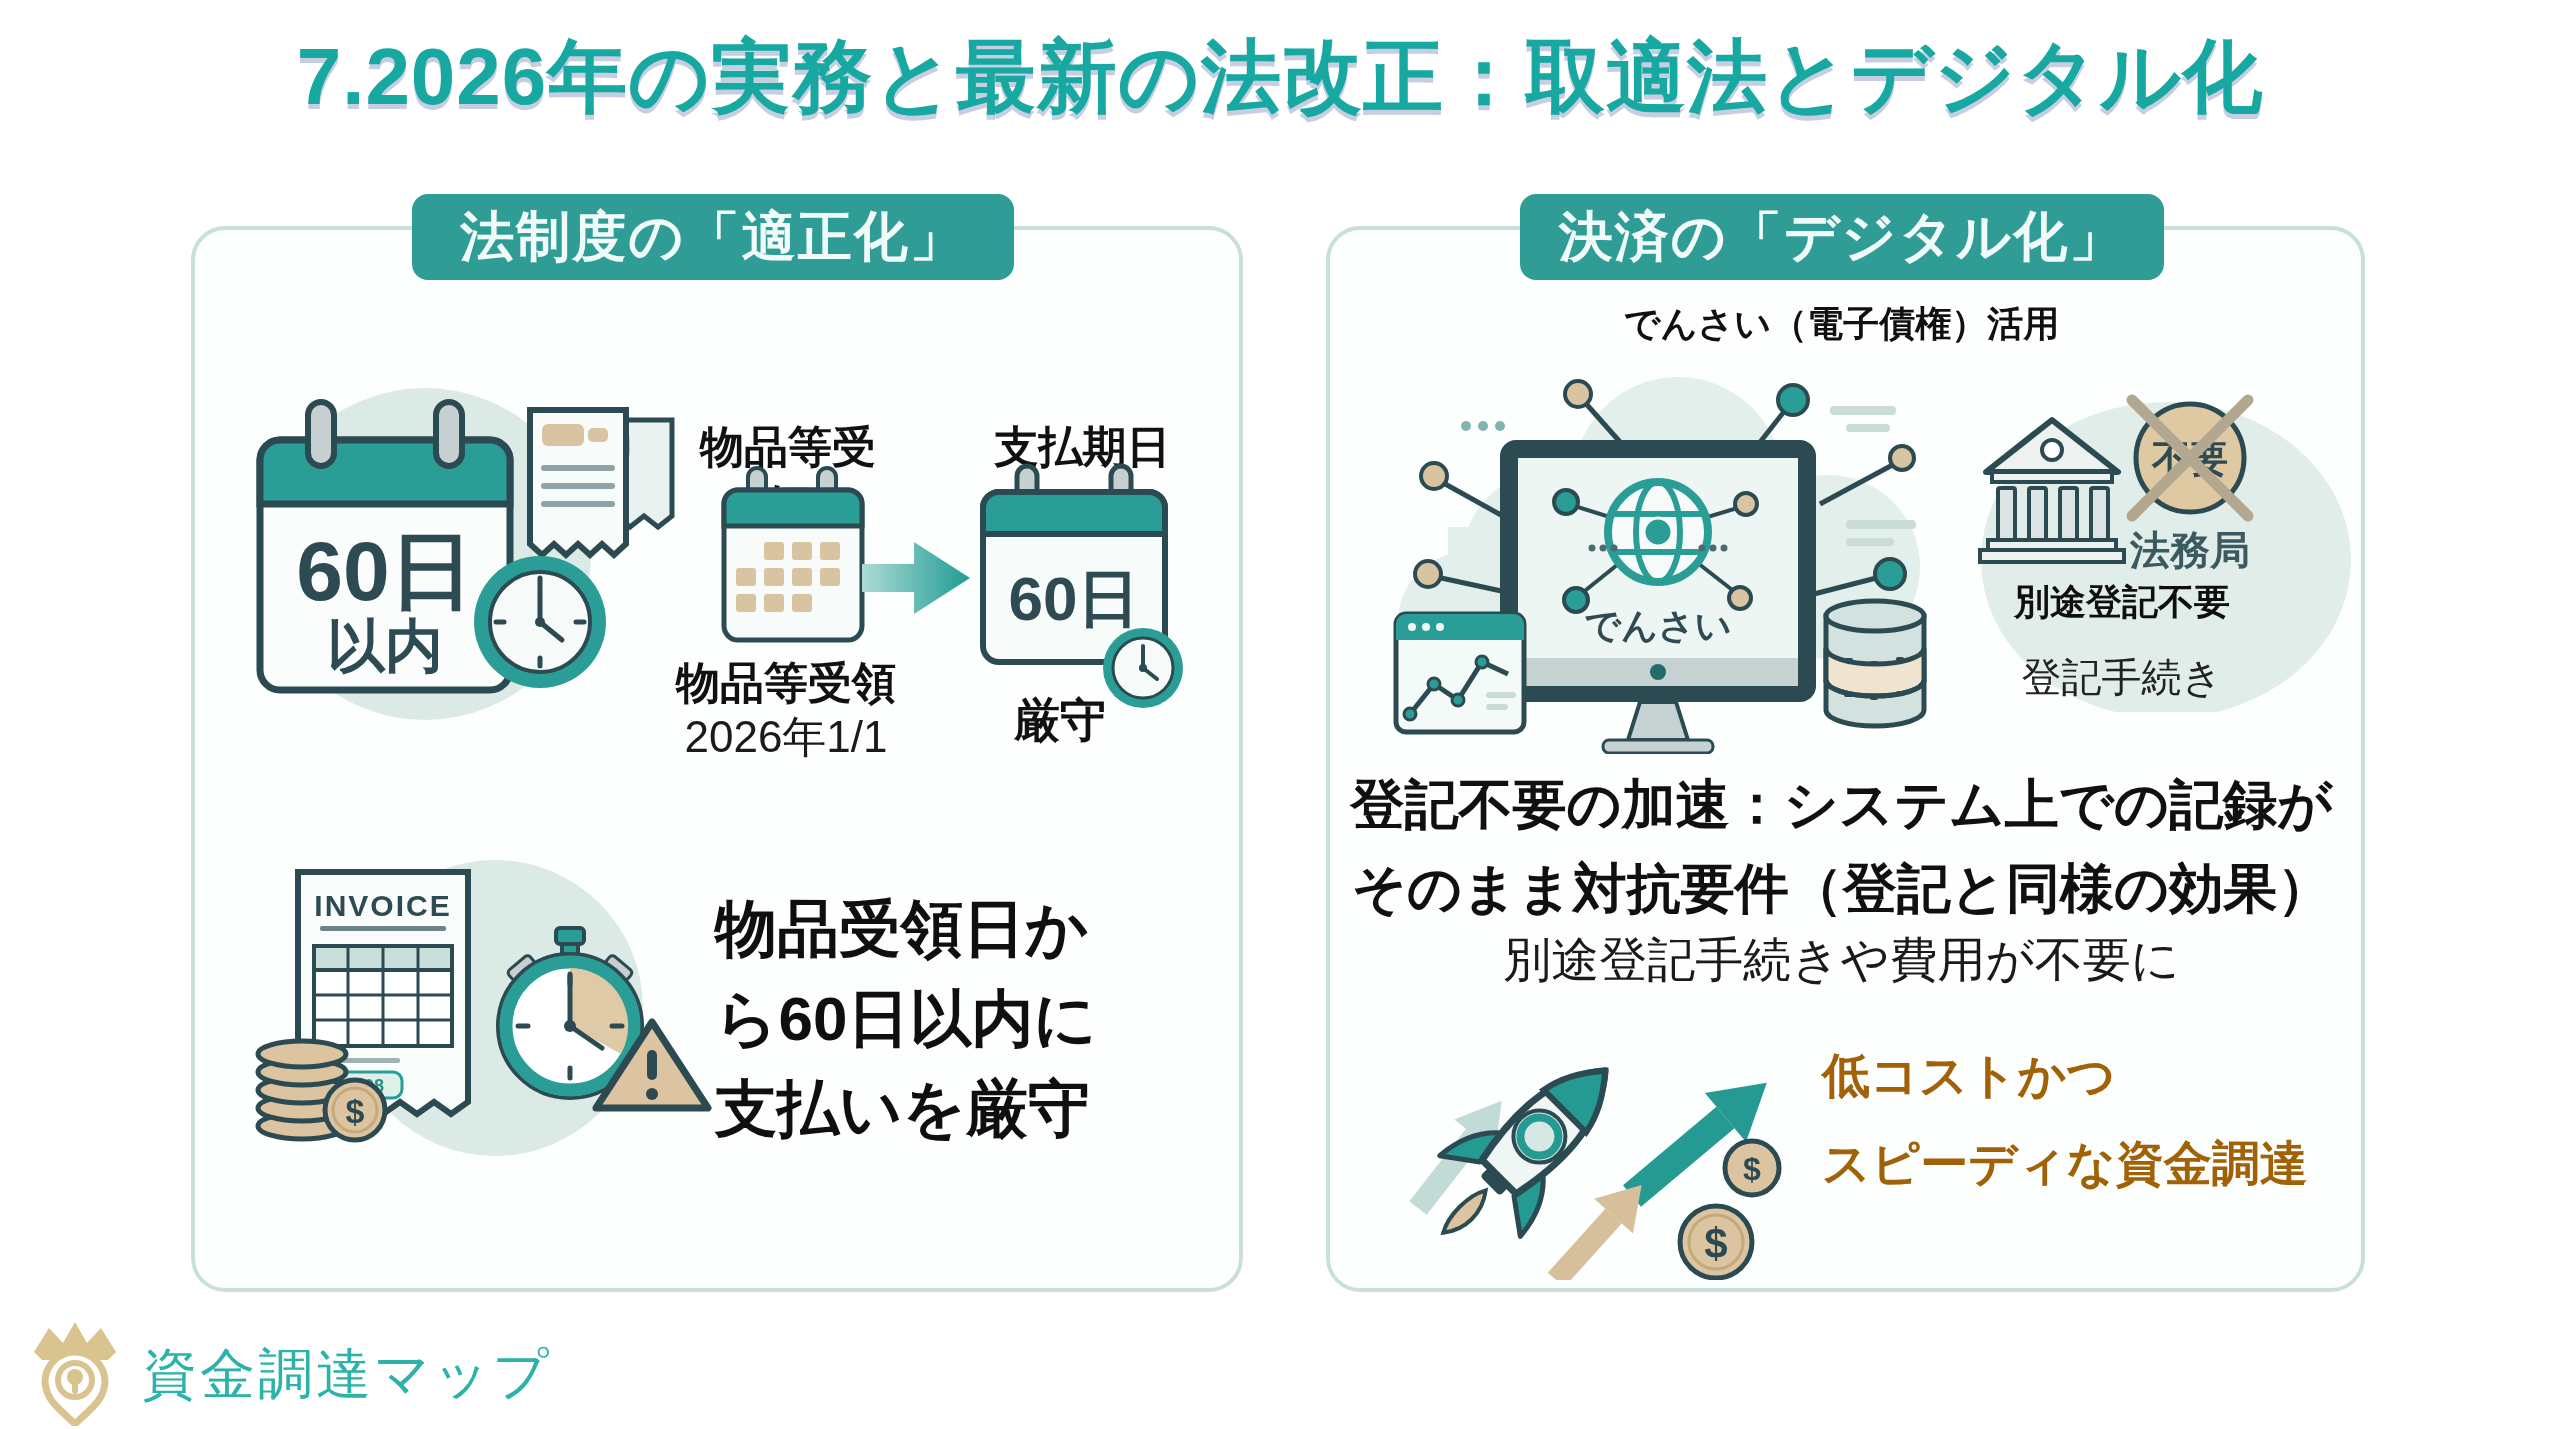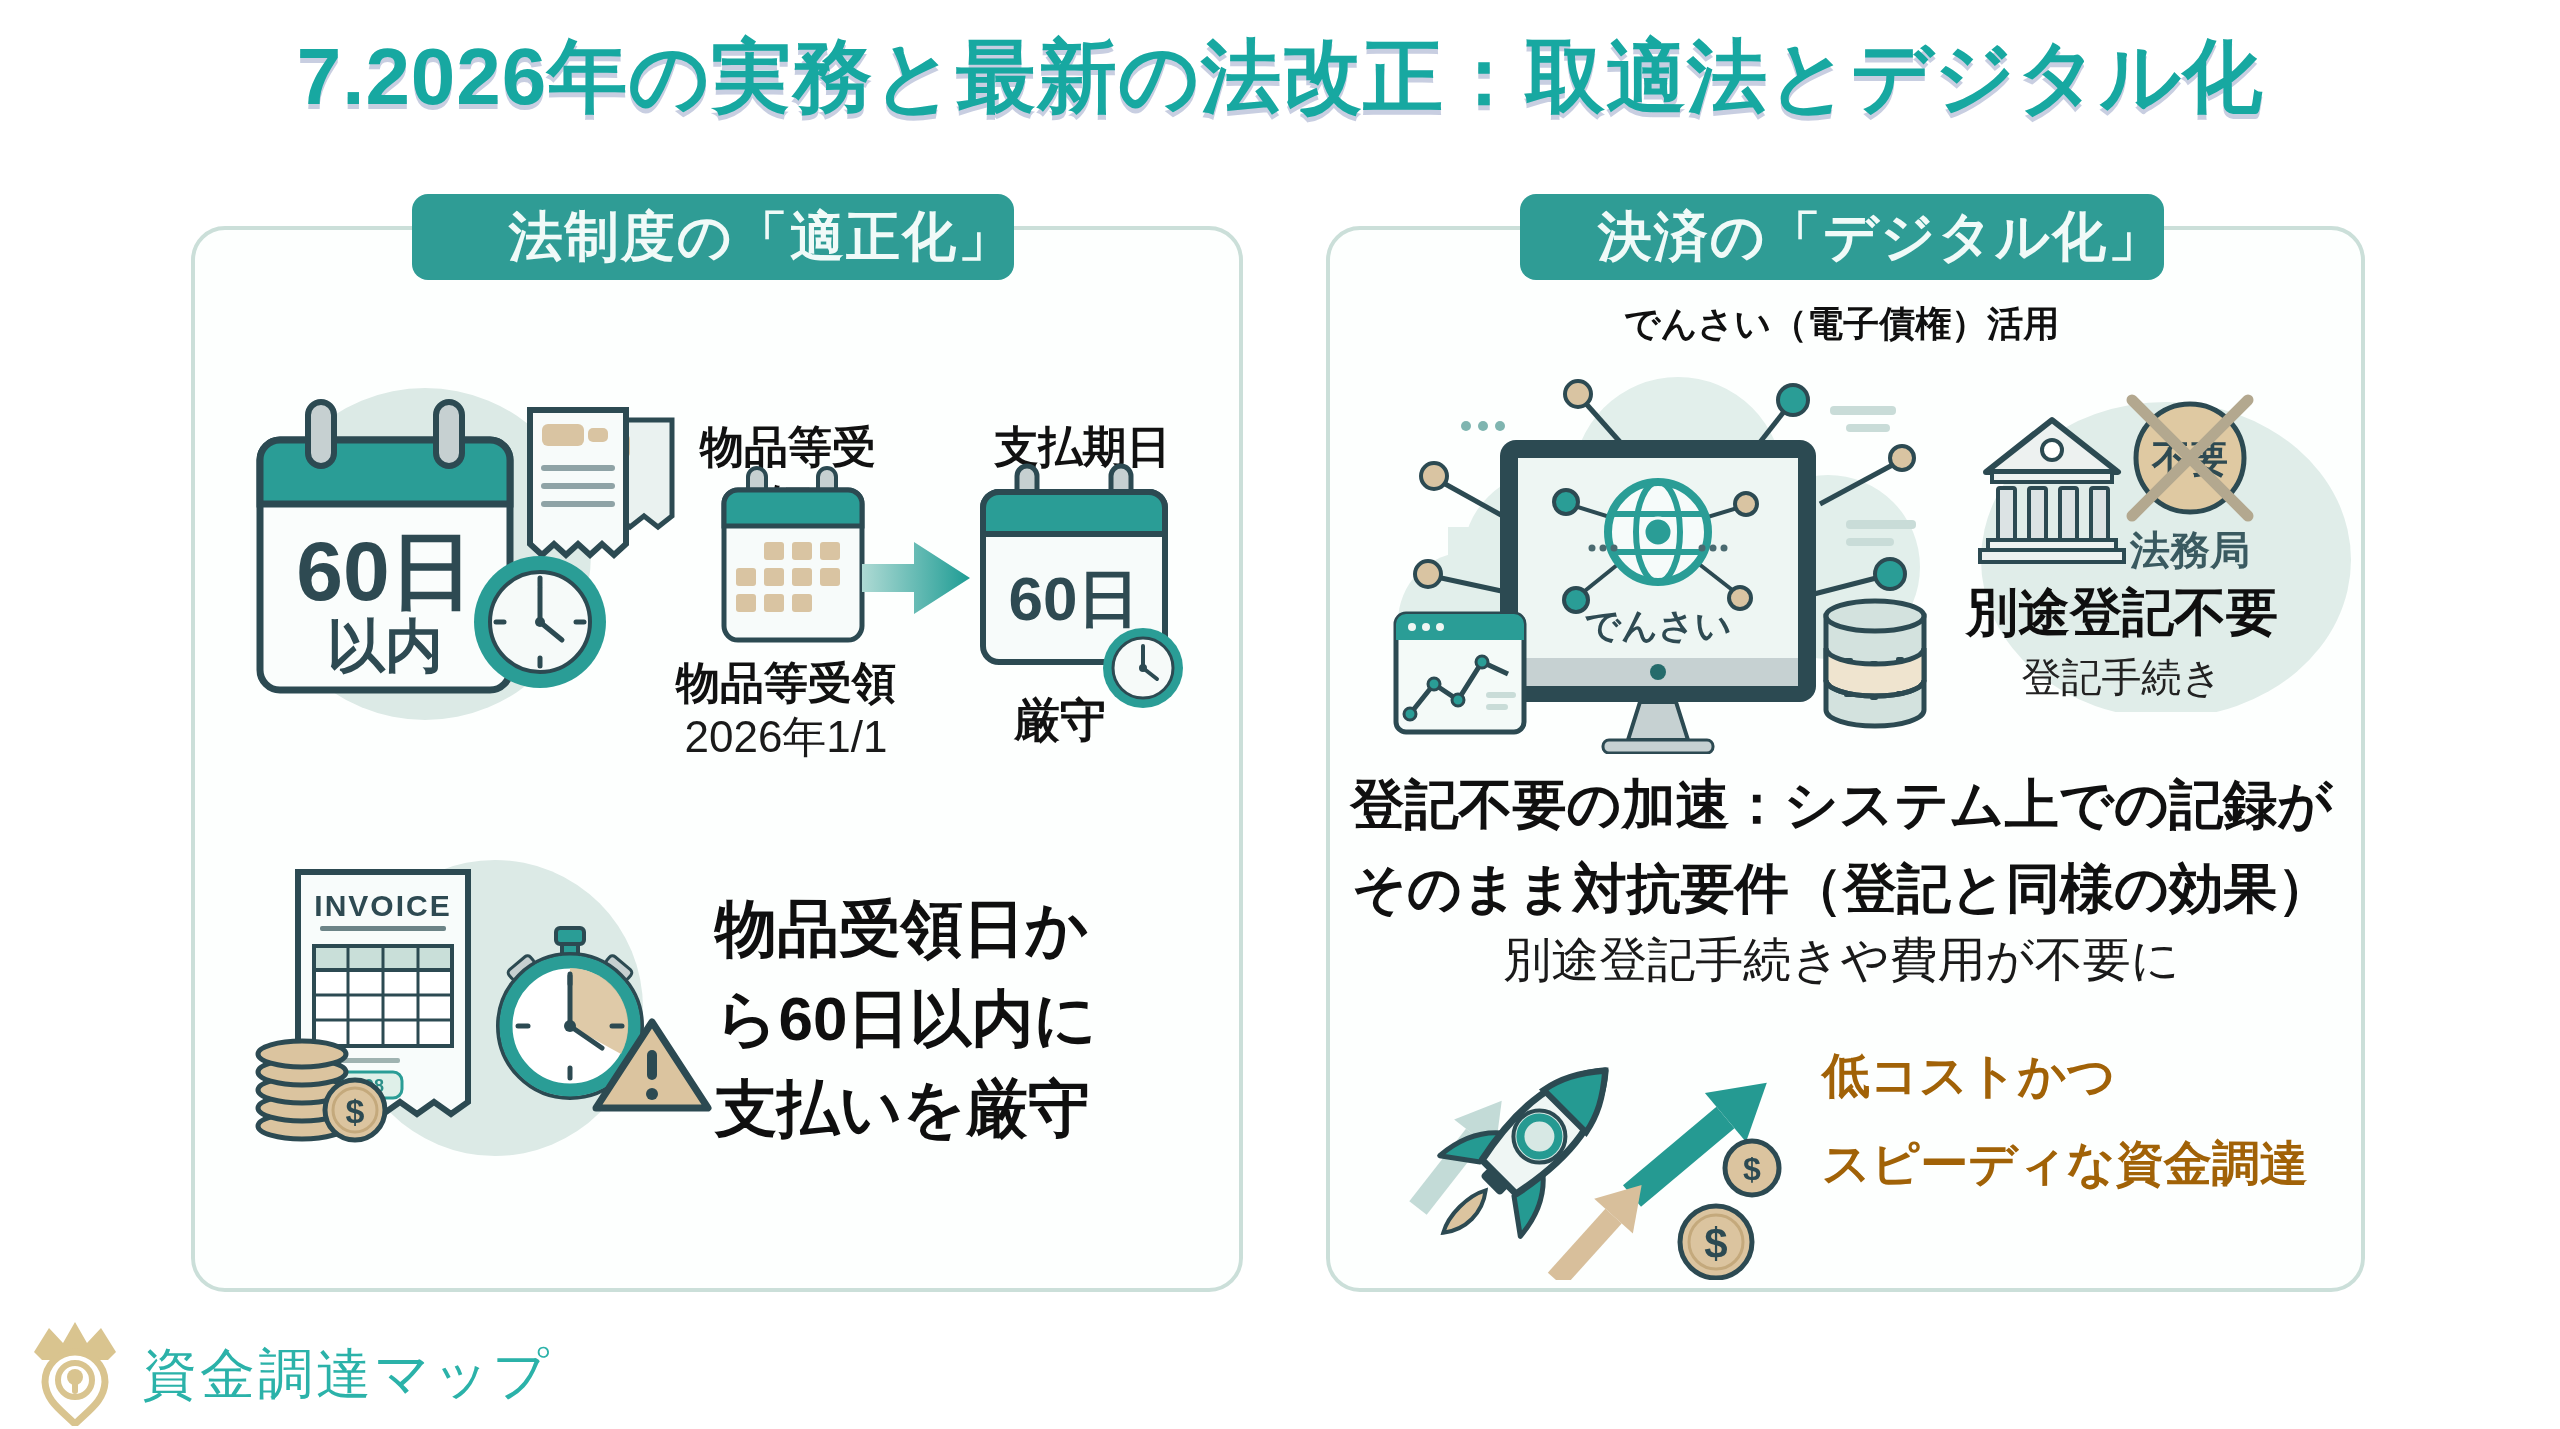--- a/index.html
+++ b/index.html
@@ -5,31 +5,31 @@
   html,body{margin:0;padding:0;background:#ffffff;}
   .page{position:relative;width:2416px;height:1429px;background:#ffffff;overflow:hidden;
         font-family:"Liberation Sans","DejaVu Sans",sans-serif;}
   .abs{position:absolute;}
   .title{left:0;top:24px;width:2560px;text-align:center;font-size:80px;font-weight:800;
          color:#17a8a1;letter-spacing:1px;text-shadow:0 5px 0 rgba(56,78,148,0.28);}
   .panel{border:4px solid #cbdfd9;border-radius:34px;background:#fdfffe;}
   .panel-left{left:191px;top:226px;width:1044px;height:1058px;}
   .panel-right{left:1326px;top:226px;width:1031px;height:1058px;}
   .badge{background:#2f9c95;border-radius:16px;color:#f0faf8;font-size:54px;font-weight:800;
-         display:flex;align-items:center;justify-content:flex-end;z-index:5;letter-spacing:2px;}
+         display:flex;align-items:center;justify-content:center;z-index:5;letter-spacing:2px;}
   .badge-left{left:412px;top:194px;width:602px;height:86px;}
   .badge-right{left:1520px;top:194px;width:644px;height:86px;}
   .heading{font-weight:800;color:#101010;text-align:center;}
   .heading-left{left:191px;top:298px;width:1044px;font-size:58px;}
   .heading-right{left:1326px;top:300px;width:1031px;font-size:36px;}
   .flow-label{font-size:44px;font-weight:800;color:#111;text-align:center;}
   .flow-caption{font-size:44px;font-weight:800;color:#111;text-align:center;}
   .flow-date{font-size:44px;font-weight:400;color:#1a1a1a;text-align:center;}
   .note{left:715px;top:884px;width:520px;font-size:62px;font-weight:800;line-height:90px;color:#0f0f0f;}
-  .registry-headline{left:1932px;top:578px;width:380px;text-align:center;font-size:52px;font-weight:800;color:#0f0f0f;}
+  .registry-headline{left:1932px;top:578px;width:380px;text-align:center;font-size:36px;font-weight:800;color:#0f0f0f;}
   .registry-caption{left:1932px;top:650px;width:380px;text-align:center;font-size:40px;font-weight:400;color:#222;}
   .emphasis{left:1326px;top:762px;width:1031px;text-align:center;font-size:54px;font-weight:800;
             color:#101010;line-height:84px;}
   .detail{left:1326px;top:928px;width:1031px;text-align:center;font-size:48px;font-weight:400;color:#1a1a1a;}
   .benefit{left:1822px;top:1032px;width:580px;font-size:48px;font-weight:800;color:#a16207;line-height:88px;}
   .brand-text{left:142px;top:1338px;font-size:55px;font-weight:400;color:#2bb2a9;letter-spacing:3px;}
   svg text{font-family:"Liberation Sans","DejaVu Sans",sans-serif;}
 </style>
 </head>
 <body>

